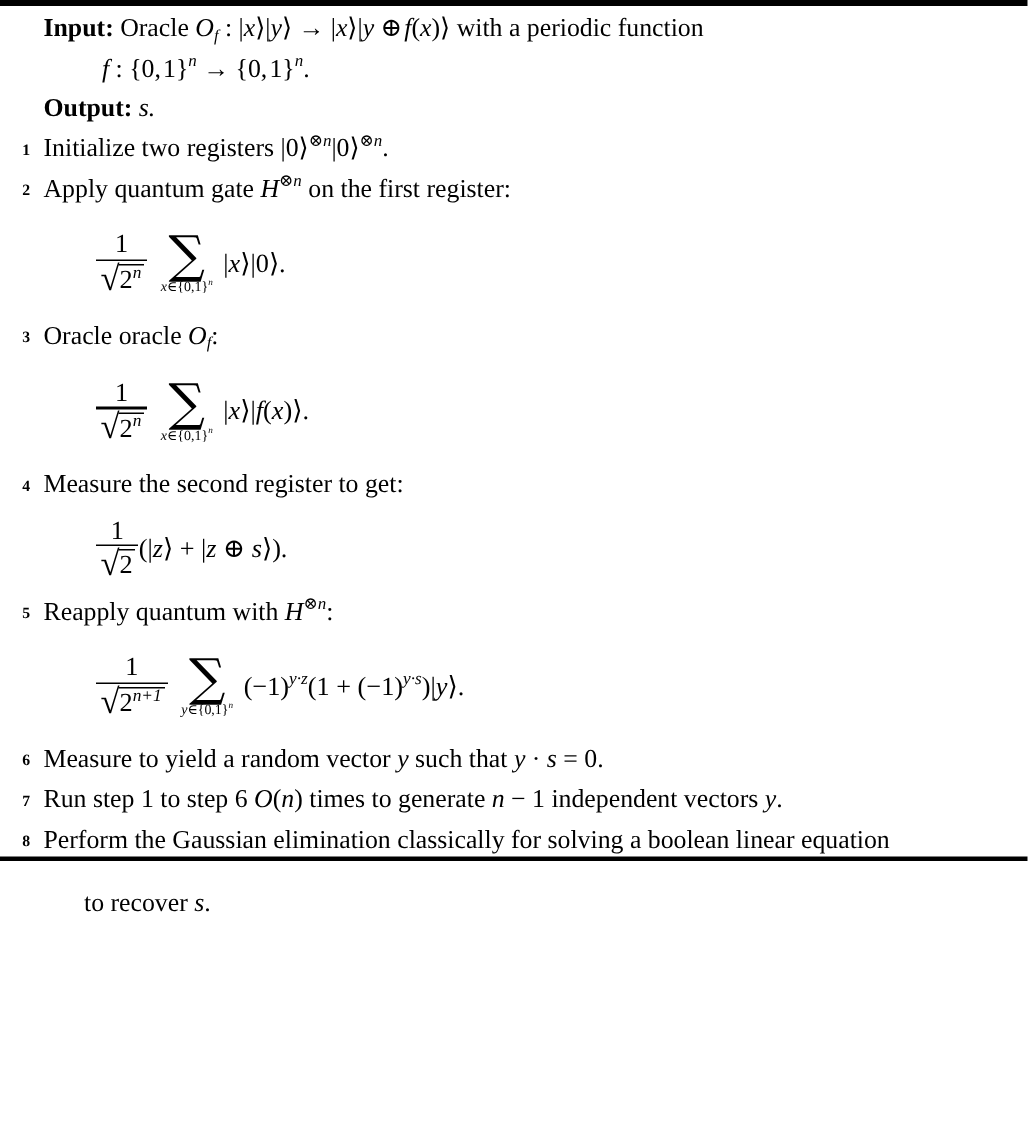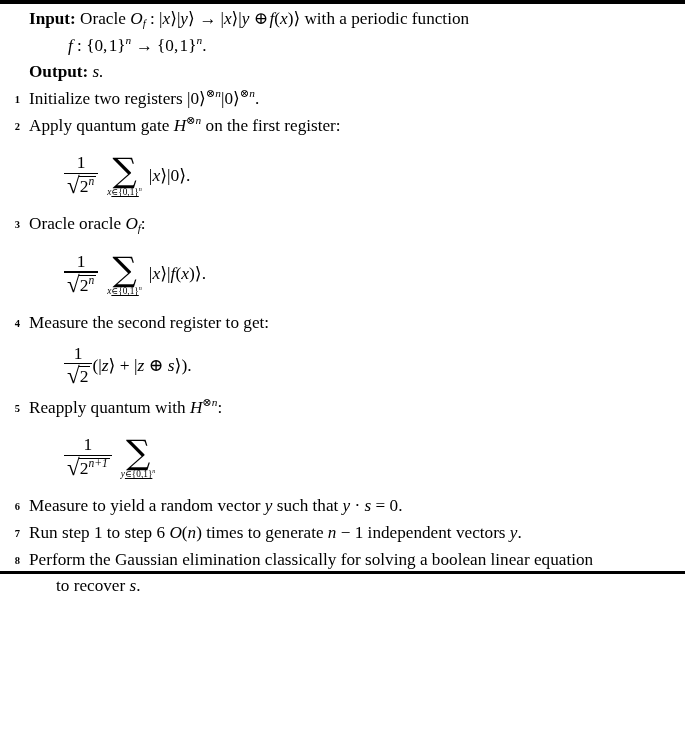--- a/index.html
+++ b/index.html
@@ -63,21 +63,21 @@
     top: -1px;
   }
   .content {
     flex: 1 1 auto;
     padding-left: 9px;
   }
 
   .io-row .gutter { visibility: hidden; }
   .io-label { font-weight: bold; }
 
-  .cont-row .content { padding-left: 9px; }
+  .cont-row .content { padding-left: 9px; margin-top: 16px; }
   .indent-1 { padding-left: 48px !important; }
   .indent-2 { padding-left: 36px !important; }
 
   
   .mi { font-style: italic; }
   .mn, .mo { font-style: normal; }
   sup.sm { font-size: 0.66em; font-style: italic; vertical-align: super; line-height: 0; }
   sup.smn { font-size: 0.66em; font-style: normal; vertical-align: super; line-height: 0; }
   sub.sm { font-size: 0.64em; font-style: italic; vertical-align: -0.28em; line-height: 0; }
 
@@ -155,21 +155,21 @@
     line-height: 0.8;
     font-family: "DejaVu Serif", "Liberation Serif", serif;
     font-weight: 400;
   }
   .bigsum .lim {
     font-size: 9.3px;
     margin-top: 2px;
     white-space: nowrap;
     font-style: italic;
   }
-  .bigsum .lim .nostyle { font-style: normal; text-decoration: underline; }
+  .bigsum .lim .nostyle { font-style: normal; }
   .eq-tail { margin-left: 0; white-space: nowrap; }
 
   .nowrap { white-space: nowrap; }
 </style>
 </head>
 <body>
 
 <div class="algorithm">
 
   <div class="rule-top"></div>
@@ -306,20 +306,21 @@
           <span class="sqrt">
             <span class="radical">√</span>
               <span class="radicand"><span class="mn">2</span><sup class="sm">n+1</sup></span>
           </span>
         </span>
       </span>
       <span class="bigsum">
         <span class="sigma">∑</span>
         <span class="lim"><span class="mi">y</span><span class="nostyle">∈{0,1}</span><sup class="sm">n</sup></span>
       </span>
+      <span class="eq-tail">(−1)<sup class="sm">y·z</sup>(1 + (−1)<sup class="sm">y·s</sup>)|<span class="mi">y</span>⟩.</span>
     </div>
 
     <div class="row">
       <div class="gutter">6</div>
       <div class="content">
         Measure to yield a random vector <span class="mi">y</span> such that <span class="mi">y</span> · <span class="mi">s</span> = 0.
       </div>
     </div>
 
     <div class="row">

